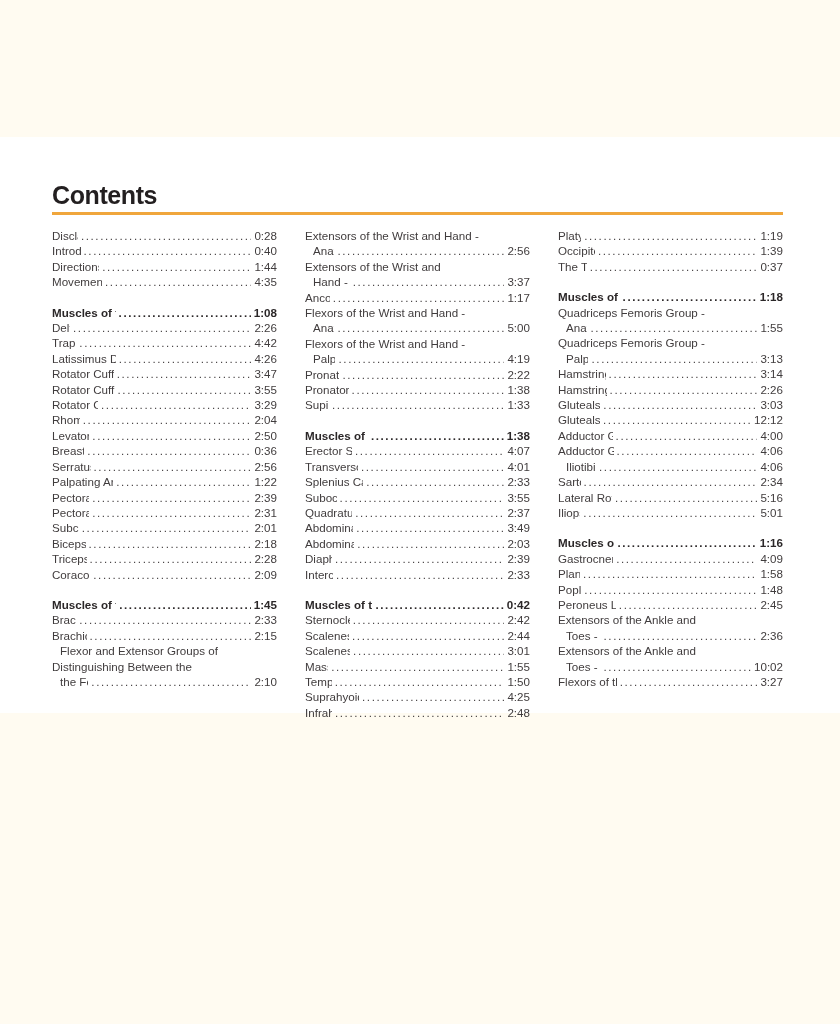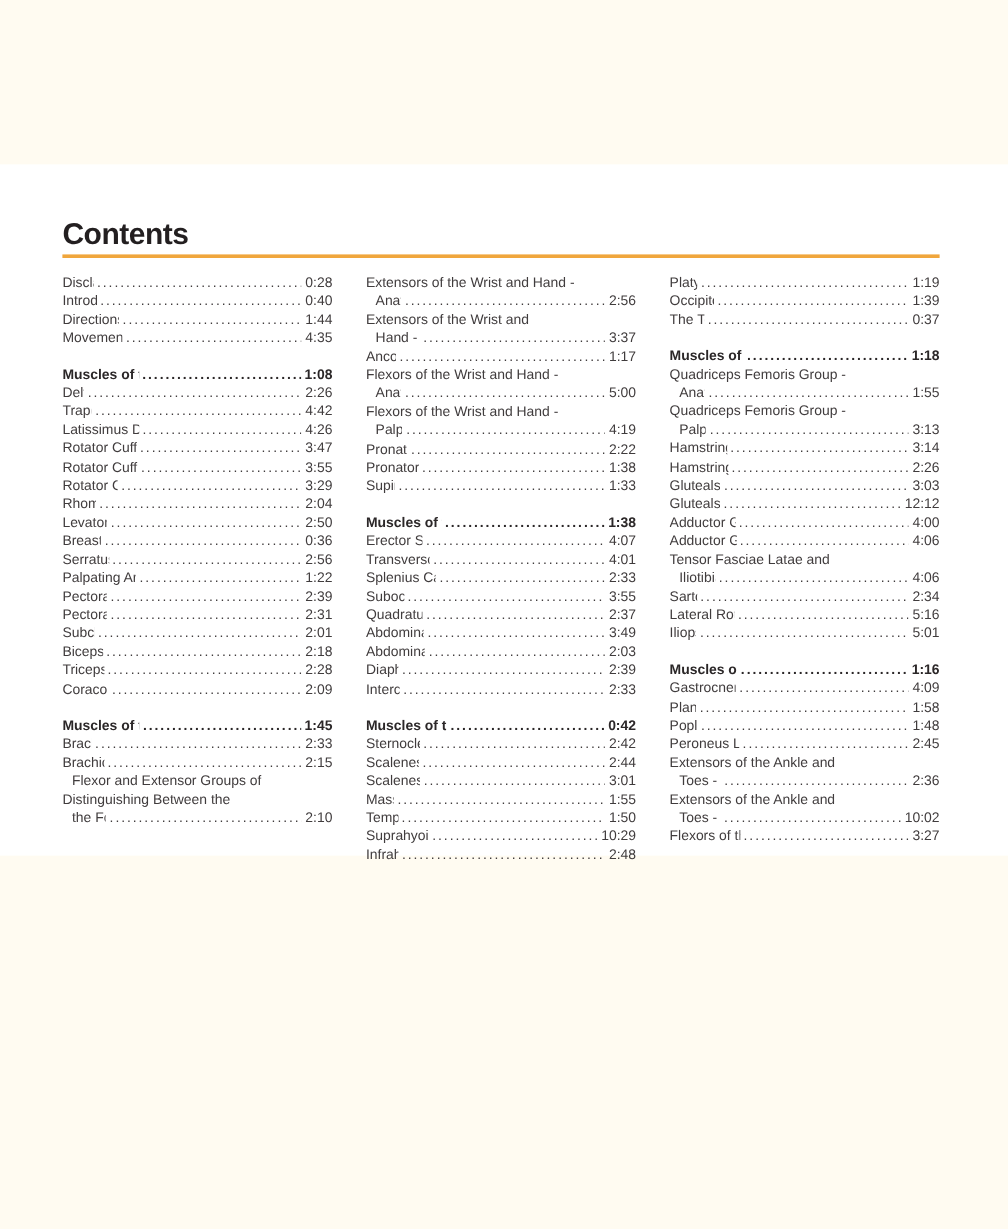--- a/index.html
+++ b/index.html
@@ -332,21 +332,21 @@
             <span class="time">1:55</span>
           </div>
           <div class="toc-row">
             <span class="label">Temporalis</span>
             <span class="dots"></span>
             <span class="time">1:50</span>
           </div>
           <div class="toc-row">
             <span class="label">Suprahyoids and Digastric</span>
             <span class="dots"></span>
-            <span class="time">10:29</span>
+            <span class="time">4:25</span>
           </div>
           <div class="toc-row">
             <span class="label">Infrahyoids</span>
             <span class="dots"></span>
             <span class="time">2:48</span>
           </div>
         </div>
       </div>
       <div class="toc-col">
         <div class="toc-block">
@@ -410,23 +410,20 @@
           </div>
           <div class="toc-row">
             <span class="label">Adductor Group - Anatomy</span>
             <span class="dots"></span>
             <span class="time">4:00</span>
           </div>
           <div class="toc-row">
             <span class="label">Adductor Group - Palpation</span>
             <span class="dots"></span>
             <span class="time">4:06</span>
-          </div>
-          <div class="toc-row">
-            <span class="label">Tensor Fasciae Latae and</span>
           </div>
           <div class="toc-row indent">
             <span class="label">Iliotibial Tract</span>
             <span class="dots"></span>
             <span class="time">4:06</span>
           </div>
           <div class="toc-row">
             <span class="label">Sartorius</span>
             <span class="dots"></span>
             <span class="time">2:34</span>

